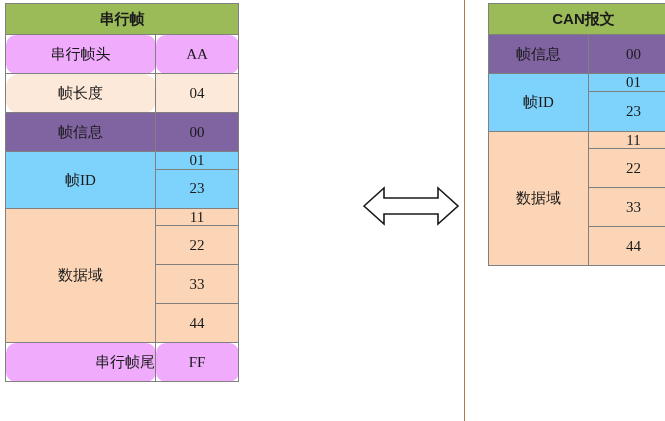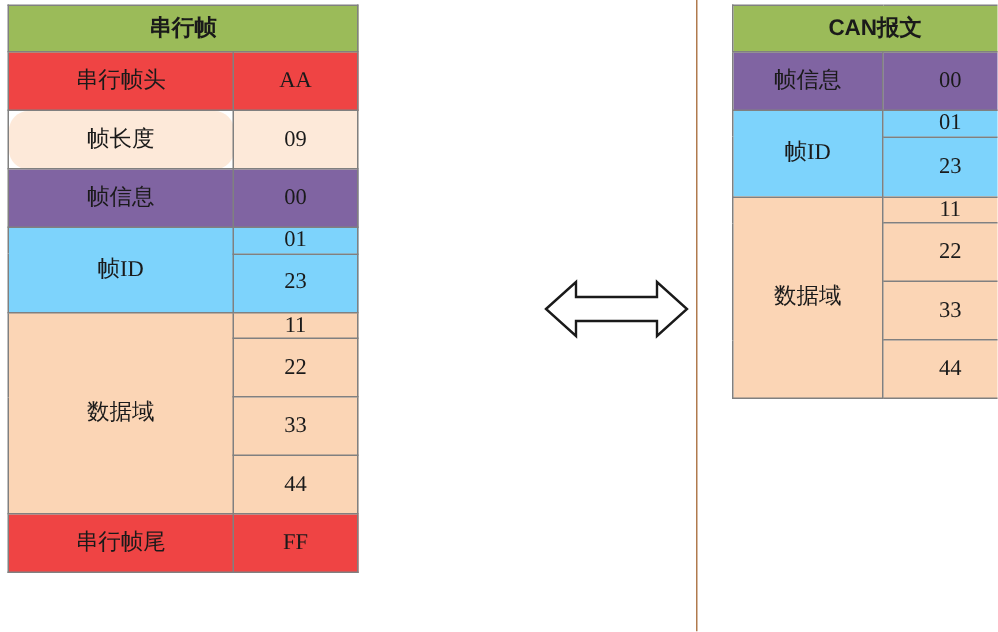--- a/index.html
+++ b/index.html
@@ -35,21 +35,21 @@
     text-align: center;
     vertical-align: middle;
     padding: 0;
     font-size: 15px;
     color: #1a1a1a;
     line-height: 1.1;
   }
 
   
   .fill-green  { background: #9BBB59; }
-  .fill-orange { background: #ef4444; }
+  .fill-orange { background: #f0abfc; border-radius: 10px; }
   .fill-cream  { background: #FDE9D9; }
   .fill-purple { background: #8064A2; font-family: Liberation Serif, serif; }
   .fill-lav    { background: #7dd3fc; }
   .fill-peach  { background: #FBD5B5; }
 
   .title-cell {
     font-family: "Liberation Sans", "DejaVu Sans", sans-serif;
     font-weight: bold;
     font-size: 14px;
     color: #1a1a1a;
@@ -108,21 +108,21 @@
         <td class="fill-green title-cell" colspan="2" style="height:30px;">串行帧</td>
       </tr>
 
       <tr>
         <td class="fill-orange" style="height:38px;">串行帧头</td>
         <td class="fill-orange">AA</td>
       </tr>
 
       <tr>
         <td class="fill-cream" style="height:38px;border-radius:13px;">帧长度</td>
-        <td class="fill-cream">09</td>
+        <td class="fill-cream">04</td>
       </tr>
 
       <tr>
         <td class="fill-purple" style="height:38px;">帧信息</td>
         <td class="fill-purple">00</td>
       </tr>
 
       <tr>
         <td class="fill-lav" rowspan="2" style="height:38px;">帧ID</td>
         <td class="fill-lav">01</td>
@@ -139,21 +139,21 @@
         <td class="fill-peach" style="height:38px;">22</td>
       </tr>
       <tr>
         <td class="fill-peach" style="height:38px;">33</td>
       </tr>
       <tr>
         <td class="fill-peach" style="height:38px;">44</td>
       </tr>
 
       <tr>
-        <td class="fill-orange" style="height:38px;">串行帧尾</td>
+        <td class="fill-orange" style="height:38px;text-align:right;">串行帧尾</td>
         <td class="fill-orange">FF</td>
       </tr>
     </tbody>
   </table>
 
   <svg id="bidirectional-arrow" viewBox="0 0 98 46">
     <polygon points="2,23 22,5 22,15 76,15 76,5 96,23 76,41 76,31 22,31 22,41" fill="#ffffff" stroke="#1a1a1a" stroke-width="1.6" stroke-linejoin="miter"></polygon>
   </svg>
 
   <div id="vertical-rule"></div>

